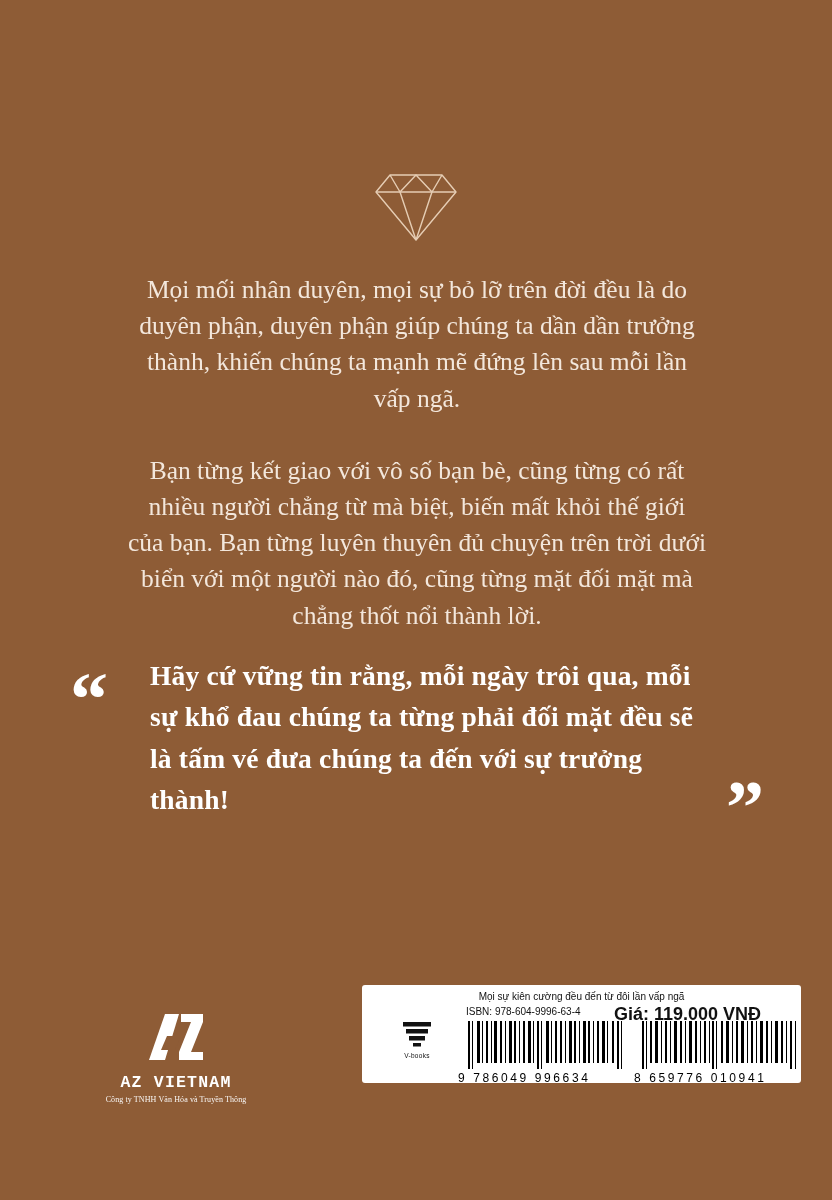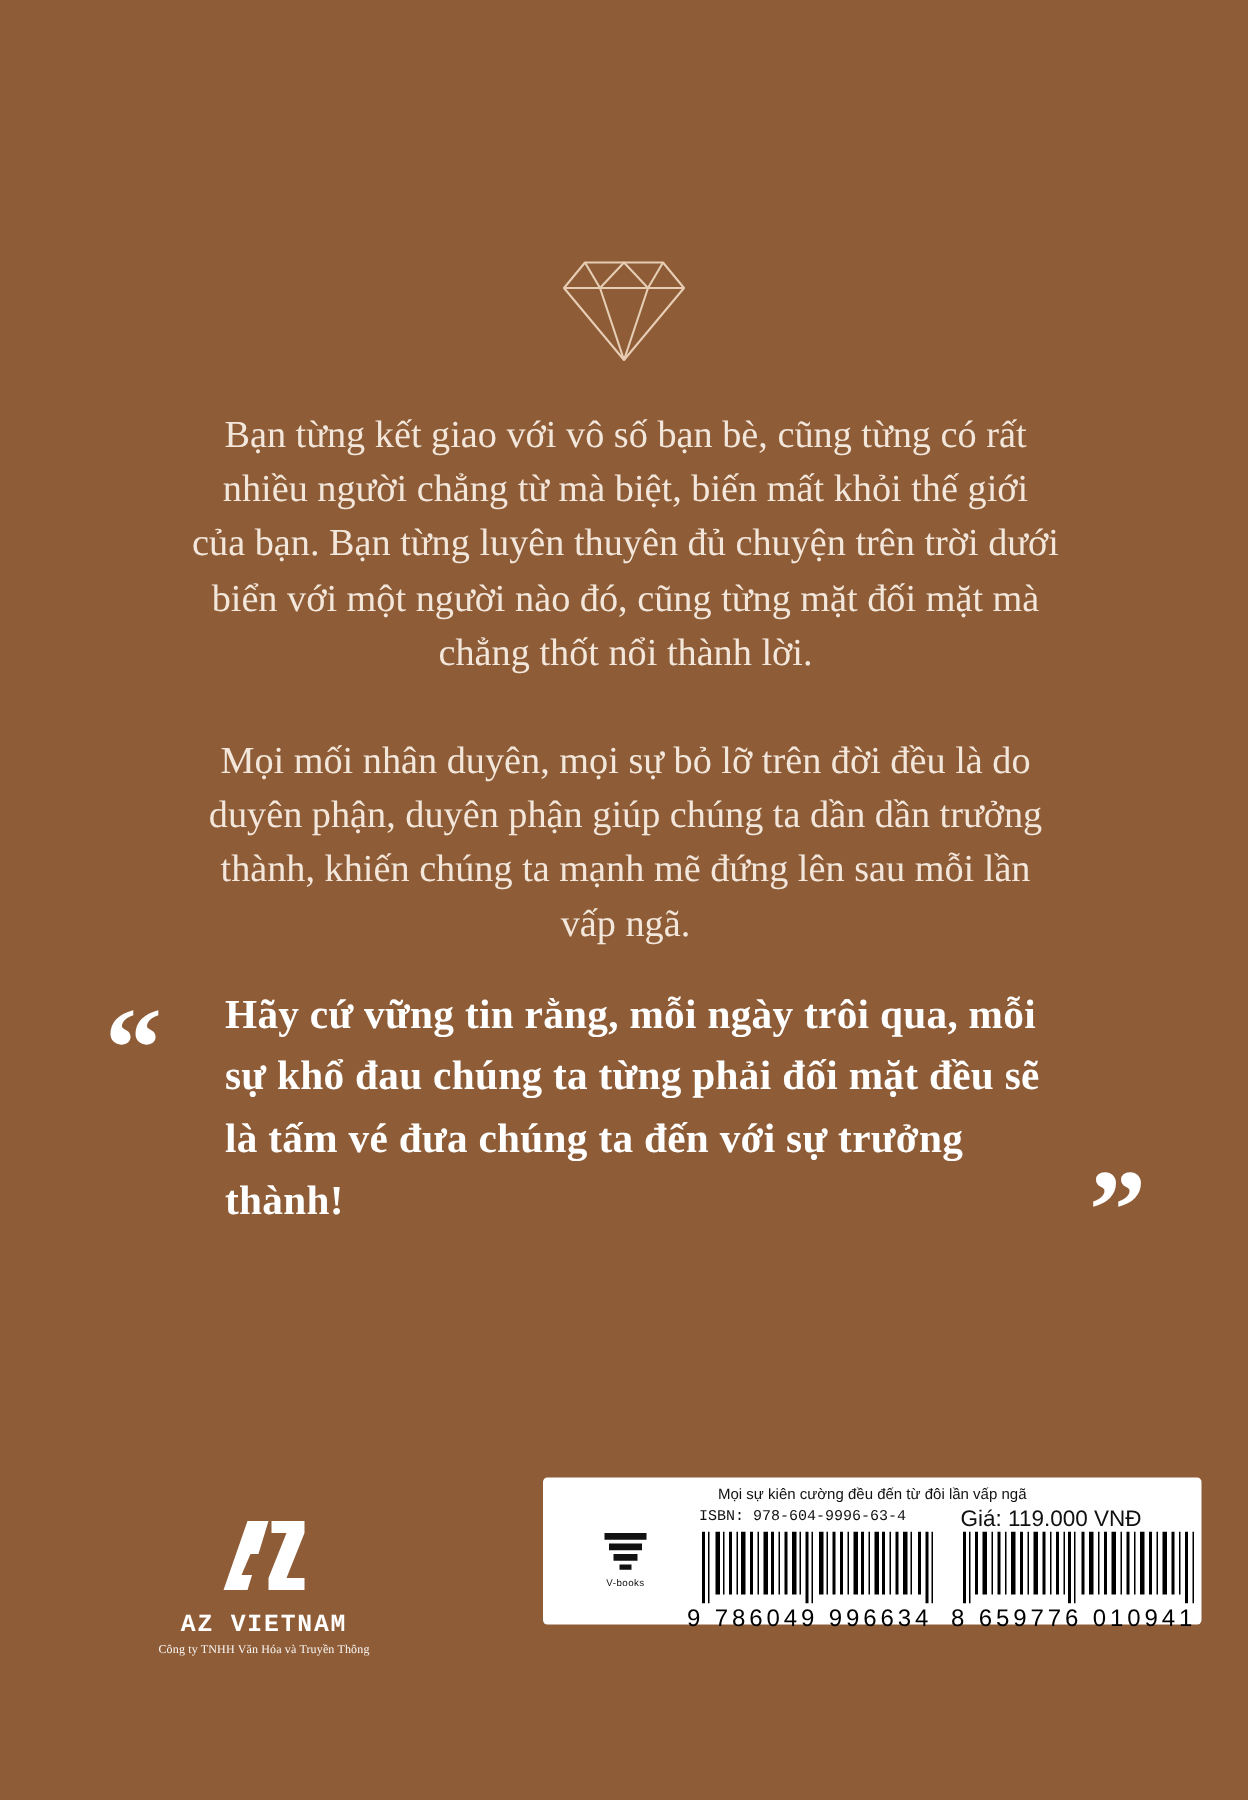--- a/index.html
+++ b/index.html
@@ -131,31 +131,31 @@
     width: 100%;
     text-align: center;
     font-family: "Liberation Sans", sans-serif;
     font-size: 10px;
     color: #111;
   }
   .bc-isbn {
     position: absolute;
     top: 21px;
     left: 104px;
-    font-family: Liberation Mono, monospace;
+    font-family: Liberation Sans, sans-serif;
     font-size: 10px;
     color: #111;
   }
   .bc-price {
     position: absolute;
     top: 19px;
     right: 40px;
     font-family: "Liberation Sans", sans-serif;
-    font-size: 15px;
-    font-weight: normal;
+    font-size: 18px;
+    font-weight: bold;
     color: #111;
   }
   .vbooks {
     position: absolute;
     left: 18px;
     top: 34px;
     width: 74px;
     text-align: center;
   }
   .vbooks-mark {
@@ -173,21 +173,21 @@
     position: absolute;
     top: 36px;
     height: 48px;
   }
   .bc-a { left: 104px; width: 160px; }
   .bc-b { left: 278px; width: 160px; }
   .bc-digits {
     position: absolute;
     top: 86px;
     font-family: "Liberation Sans", sans-serif;
-    font-size: 16px;
+    font-size: 12px;
     letter-spacing: 2.6px;
     color: #000;
     white-space: nowrap;
   }
   .bcd-a { left: 96px; }
   .bcd-b { left: 272px; }
 </style>
 </head>
 <body>
 
@@ -199,22 +199,22 @@
         <path d="M6 24 L20 7 L72 7 L86 24 L46 72 Z"></path>
         <path d="M6 24 L86 24"></path>
         <path d="M20 7 L30 24 L46 72"></path>
         <path d="M72 7 L62 24 L46 72"></path>
         <path d="M30 24 L46 7 L62 24"></path>
       </g>
     </svg>
   </div>
 
   <div class="body-copy">
+    <p class="para">Mọi mối nhân duyên, mọi sự bỏ lỡ trên đời đều là do duyên phận, duyên phận giúp chúng ta dần dần trưởng thành, khiến chúng ta mạnh mẽ đứng lên sau mỗi lần vấp ngã.</p>
     <p class="para">Bạn từng kết giao với vô số bạn bè, cũng từng có rất nhiều người chẳng từ mà biệt, biến mất khỏi thế giới của bạn. Bạn từng luyên thuyên đủ chuyện trên trời dưới biển với một người nào đó, cũng từng mặt đối mặt mà chẳng thốt nổi thành lời.</p>
-    <p class="para">Mọi mối nhân duyên, mọi sự bỏ lỡ trên đời đều là do duyên phận, duyên phận giúp chúng ta dần dần trưởng thành, khiến chúng ta mạnh mẽ đứng lên sau mỗi lần vấp ngã.</p>
   </div>
 
   <div class="quote-block">
     <span class="quote-mark quote-open">“</span>
     <p class="quote-text">Hãy cứ vững tin rằng, mỗi ngày trôi qua, mỗi sự khổ đau chúng ta từng phải đối mặt đều sẽ là tấm vé đưa chúng ta đến với sự trưởng thành!</p>
     <span class="quote-mark quote-close">”</span>
   </div>
 
   <div class="publisher">
     <div class="pub-mark">

